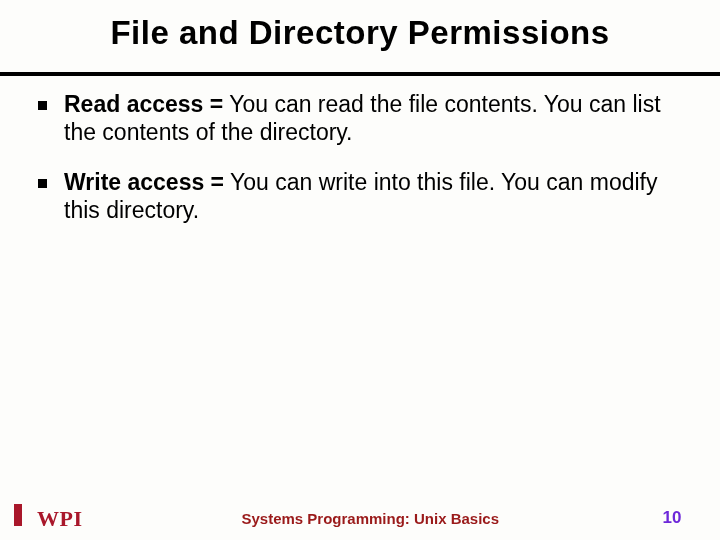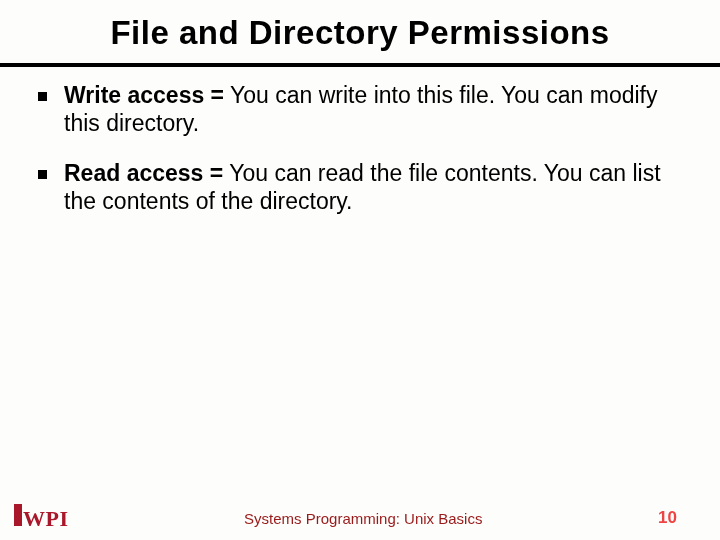--- a/index.html
+++ b/index.html
@@ -16,21 +16,21 @@
     width: 100%;
     height: 100%;
     padding: 12px 28px 0 28px;
     position: relative;
   }
   .title {
     font-size: 33px;
     font-weight: bold;
     text-align: center;
     margin-top: 2px;
-    margin-bottom: 11px;
+    margin-bottom: 20px;
     letter-spacing: 0.5px;
   }
   .rule {
     height: 4px;
     background: #000;
     margin: 0 -28px 14px -28px;
   }
   .bullets {
     list-style: none;
     padding: 0 6px 0 6px;
@@ -64,64 +64,64 @@
     right: 0;
     bottom: 8px;
     display: flex;
     align-items: center;
     justify-content: space-between;
     padding: 0 34px 0 14px;
   }
   .logo {
     display: flex;
     align-items: baseline;
-    gap: 1px;
+    gap: 15px;
     text-align: right;
   }
   .logo-rect {
     width: 8px;
     height: 22px;
     background: #a9172a;
     display: inline-block;
   }
   .logo-text {
     font-family: Georgia, "Times New Roman", serif;
     font-weight: bold;
     font-size: 22px;
     color: #a9172a;
     letter-spacing: 0.5px;
   }
   .footer-title {
     font-size: 15px;
-    font-weight: normal;
+    font-weight: bold;
     color: #9a1a1a;
     flex: 1;
     text-align: center;
   }
   .pagenum {
     font-size: 17px;
     font-weight: bold;
-    color: #ef4444;
+    color: #6d28d9;
     min-width: 28px;
-    text-align: left;
+    text-align: center;
   }
 </style>
 </head>
 <body>
 
 <div class="slide">
   <h1 class="title">File and Directory Permissions</h1>
   <div class="rule"></div>
 
   <ul class="bullets">
     <li>
-      <span class="bold">Write access =</span><span> You can write into this file. You can modify this directory.</span>
+      <span class="bold">Read access =</span><span> You can read the file contents. You can list the contents of the directory.</span>
     </li>
     <li>
-      <span class="bold">Read access =</span><span> You can read the file contents. You can list the contents of the directory.</span>
+      <span class="bold">Write access =</span><span> You can write into this file. You can modify this directory.</span>
     </li>
   </ul>
 
 
   <div class="footer">
     <div class="logo">
       <span class="logo-rect"></span>
       <span class="logo-text">WPI</span>
     </div>
     <div class="footer-title">Systems Programming:  Unix Basics</div>

